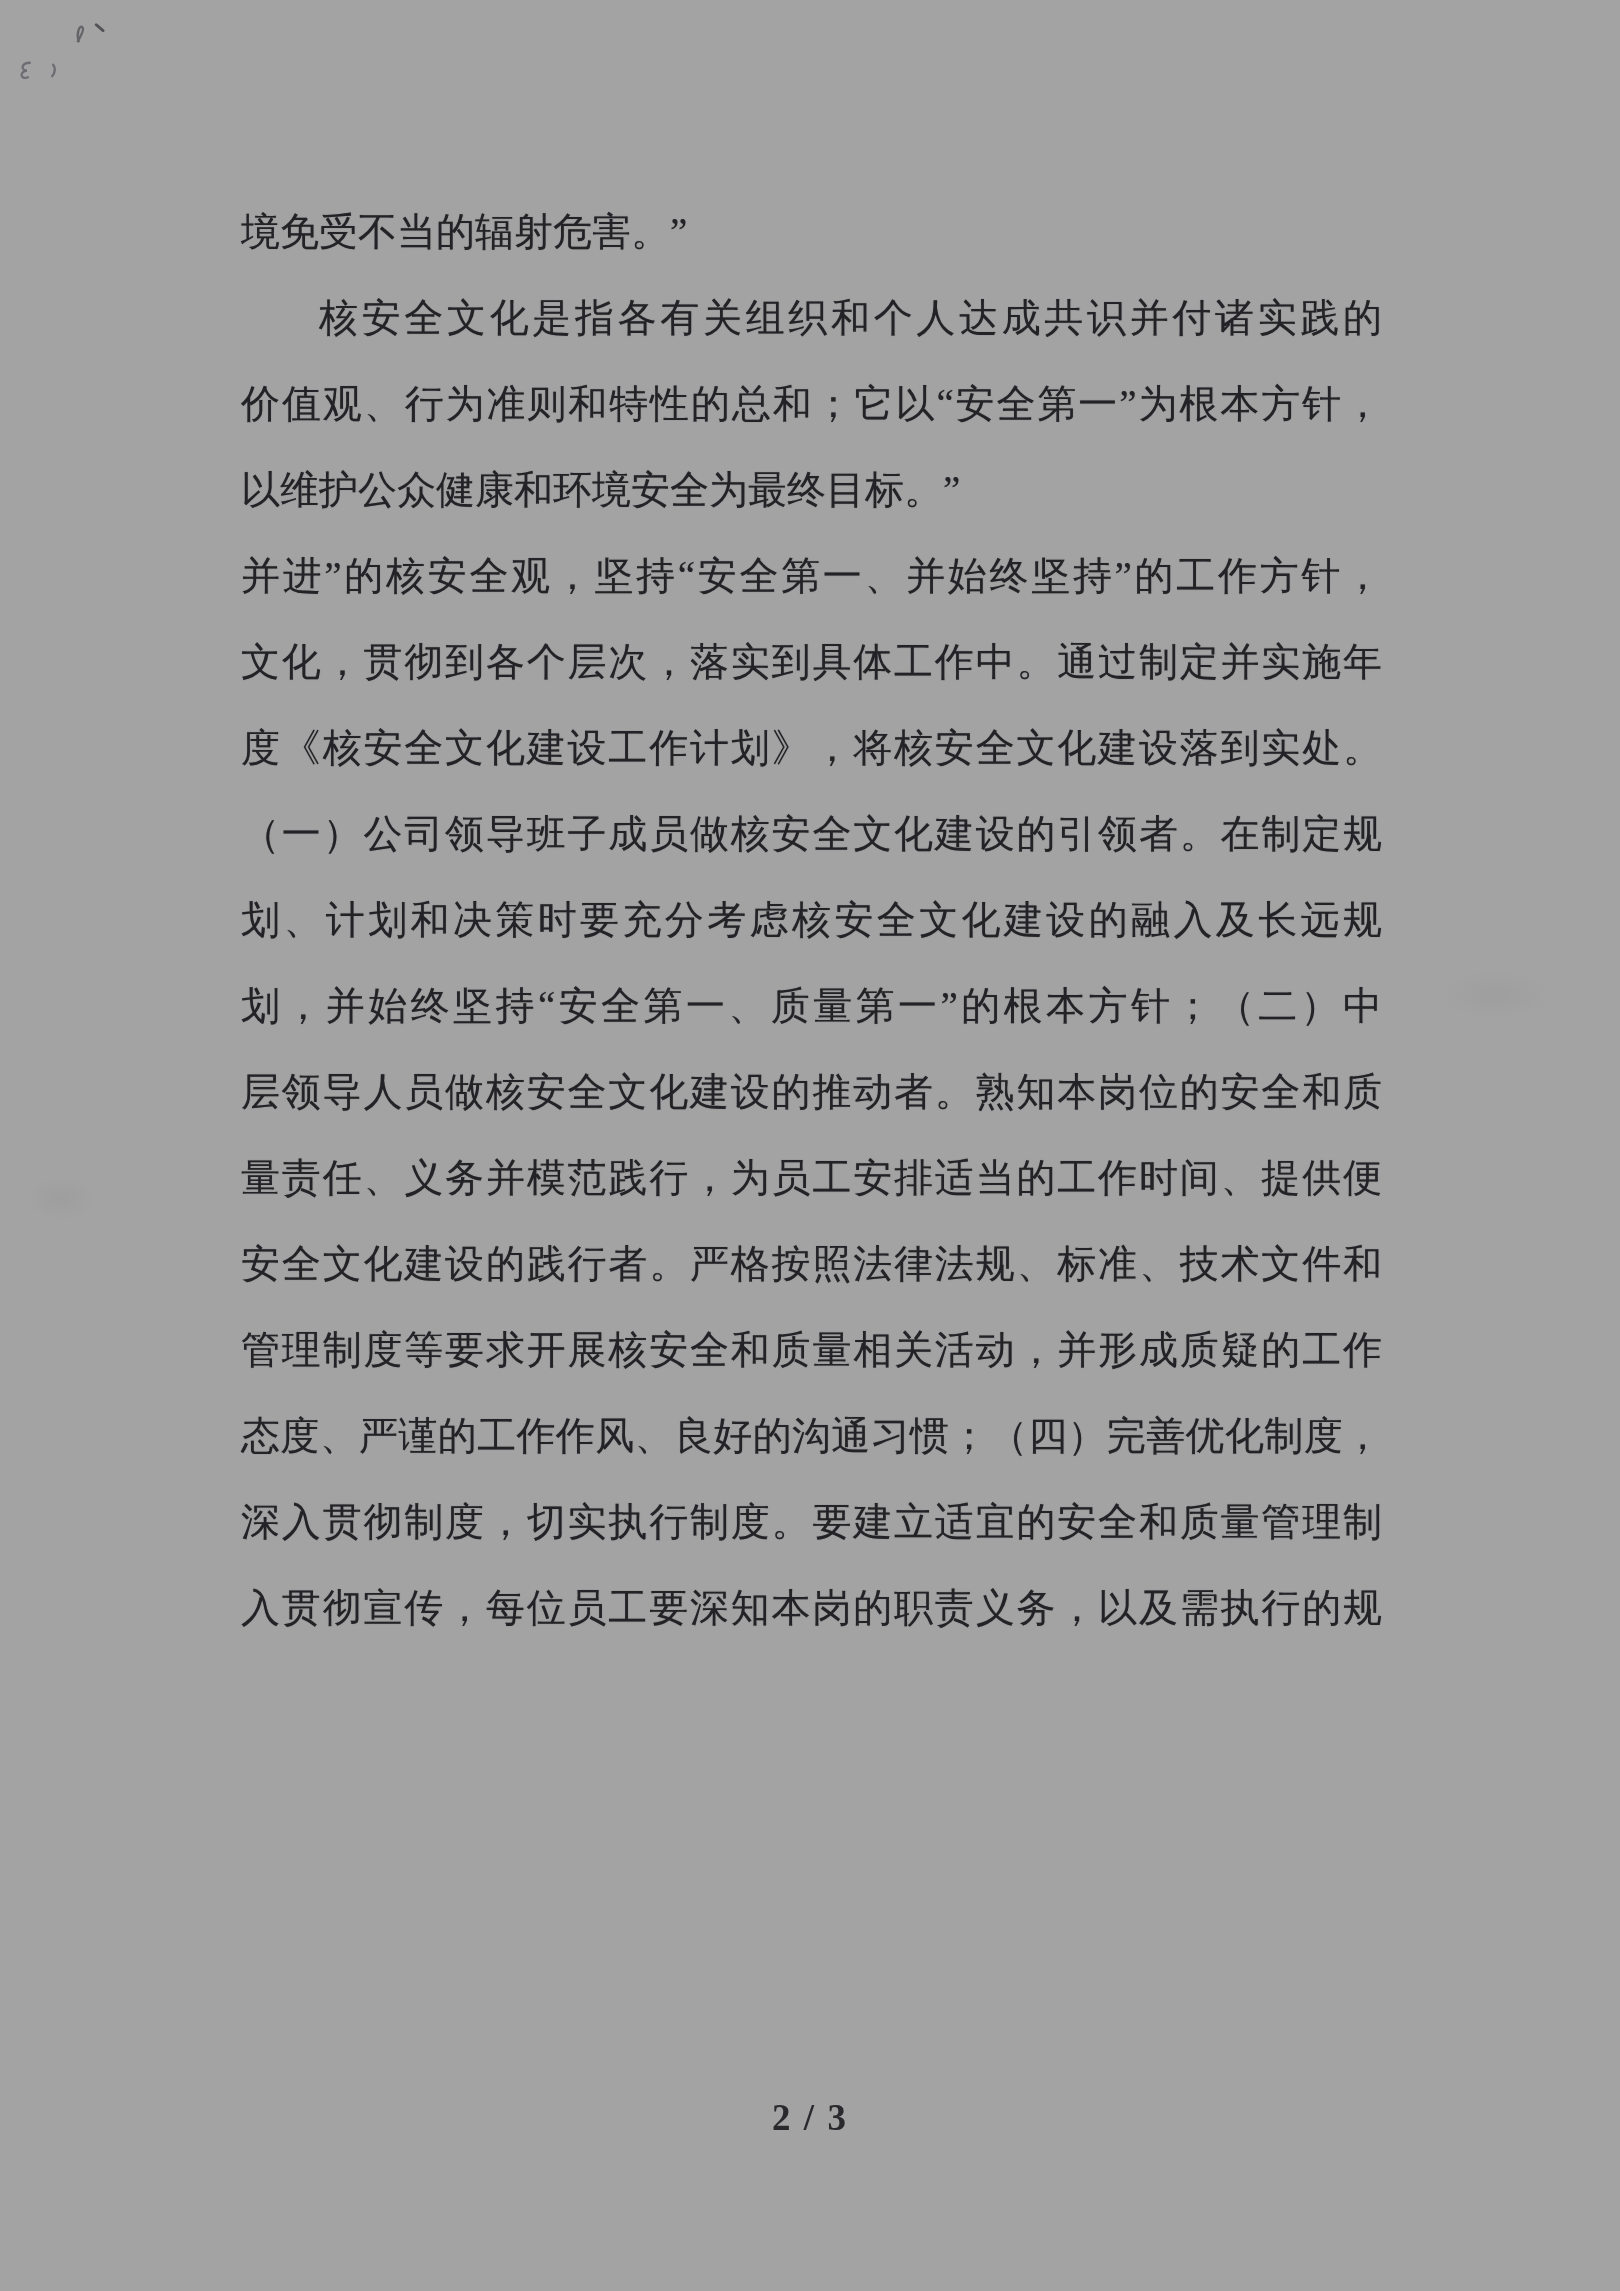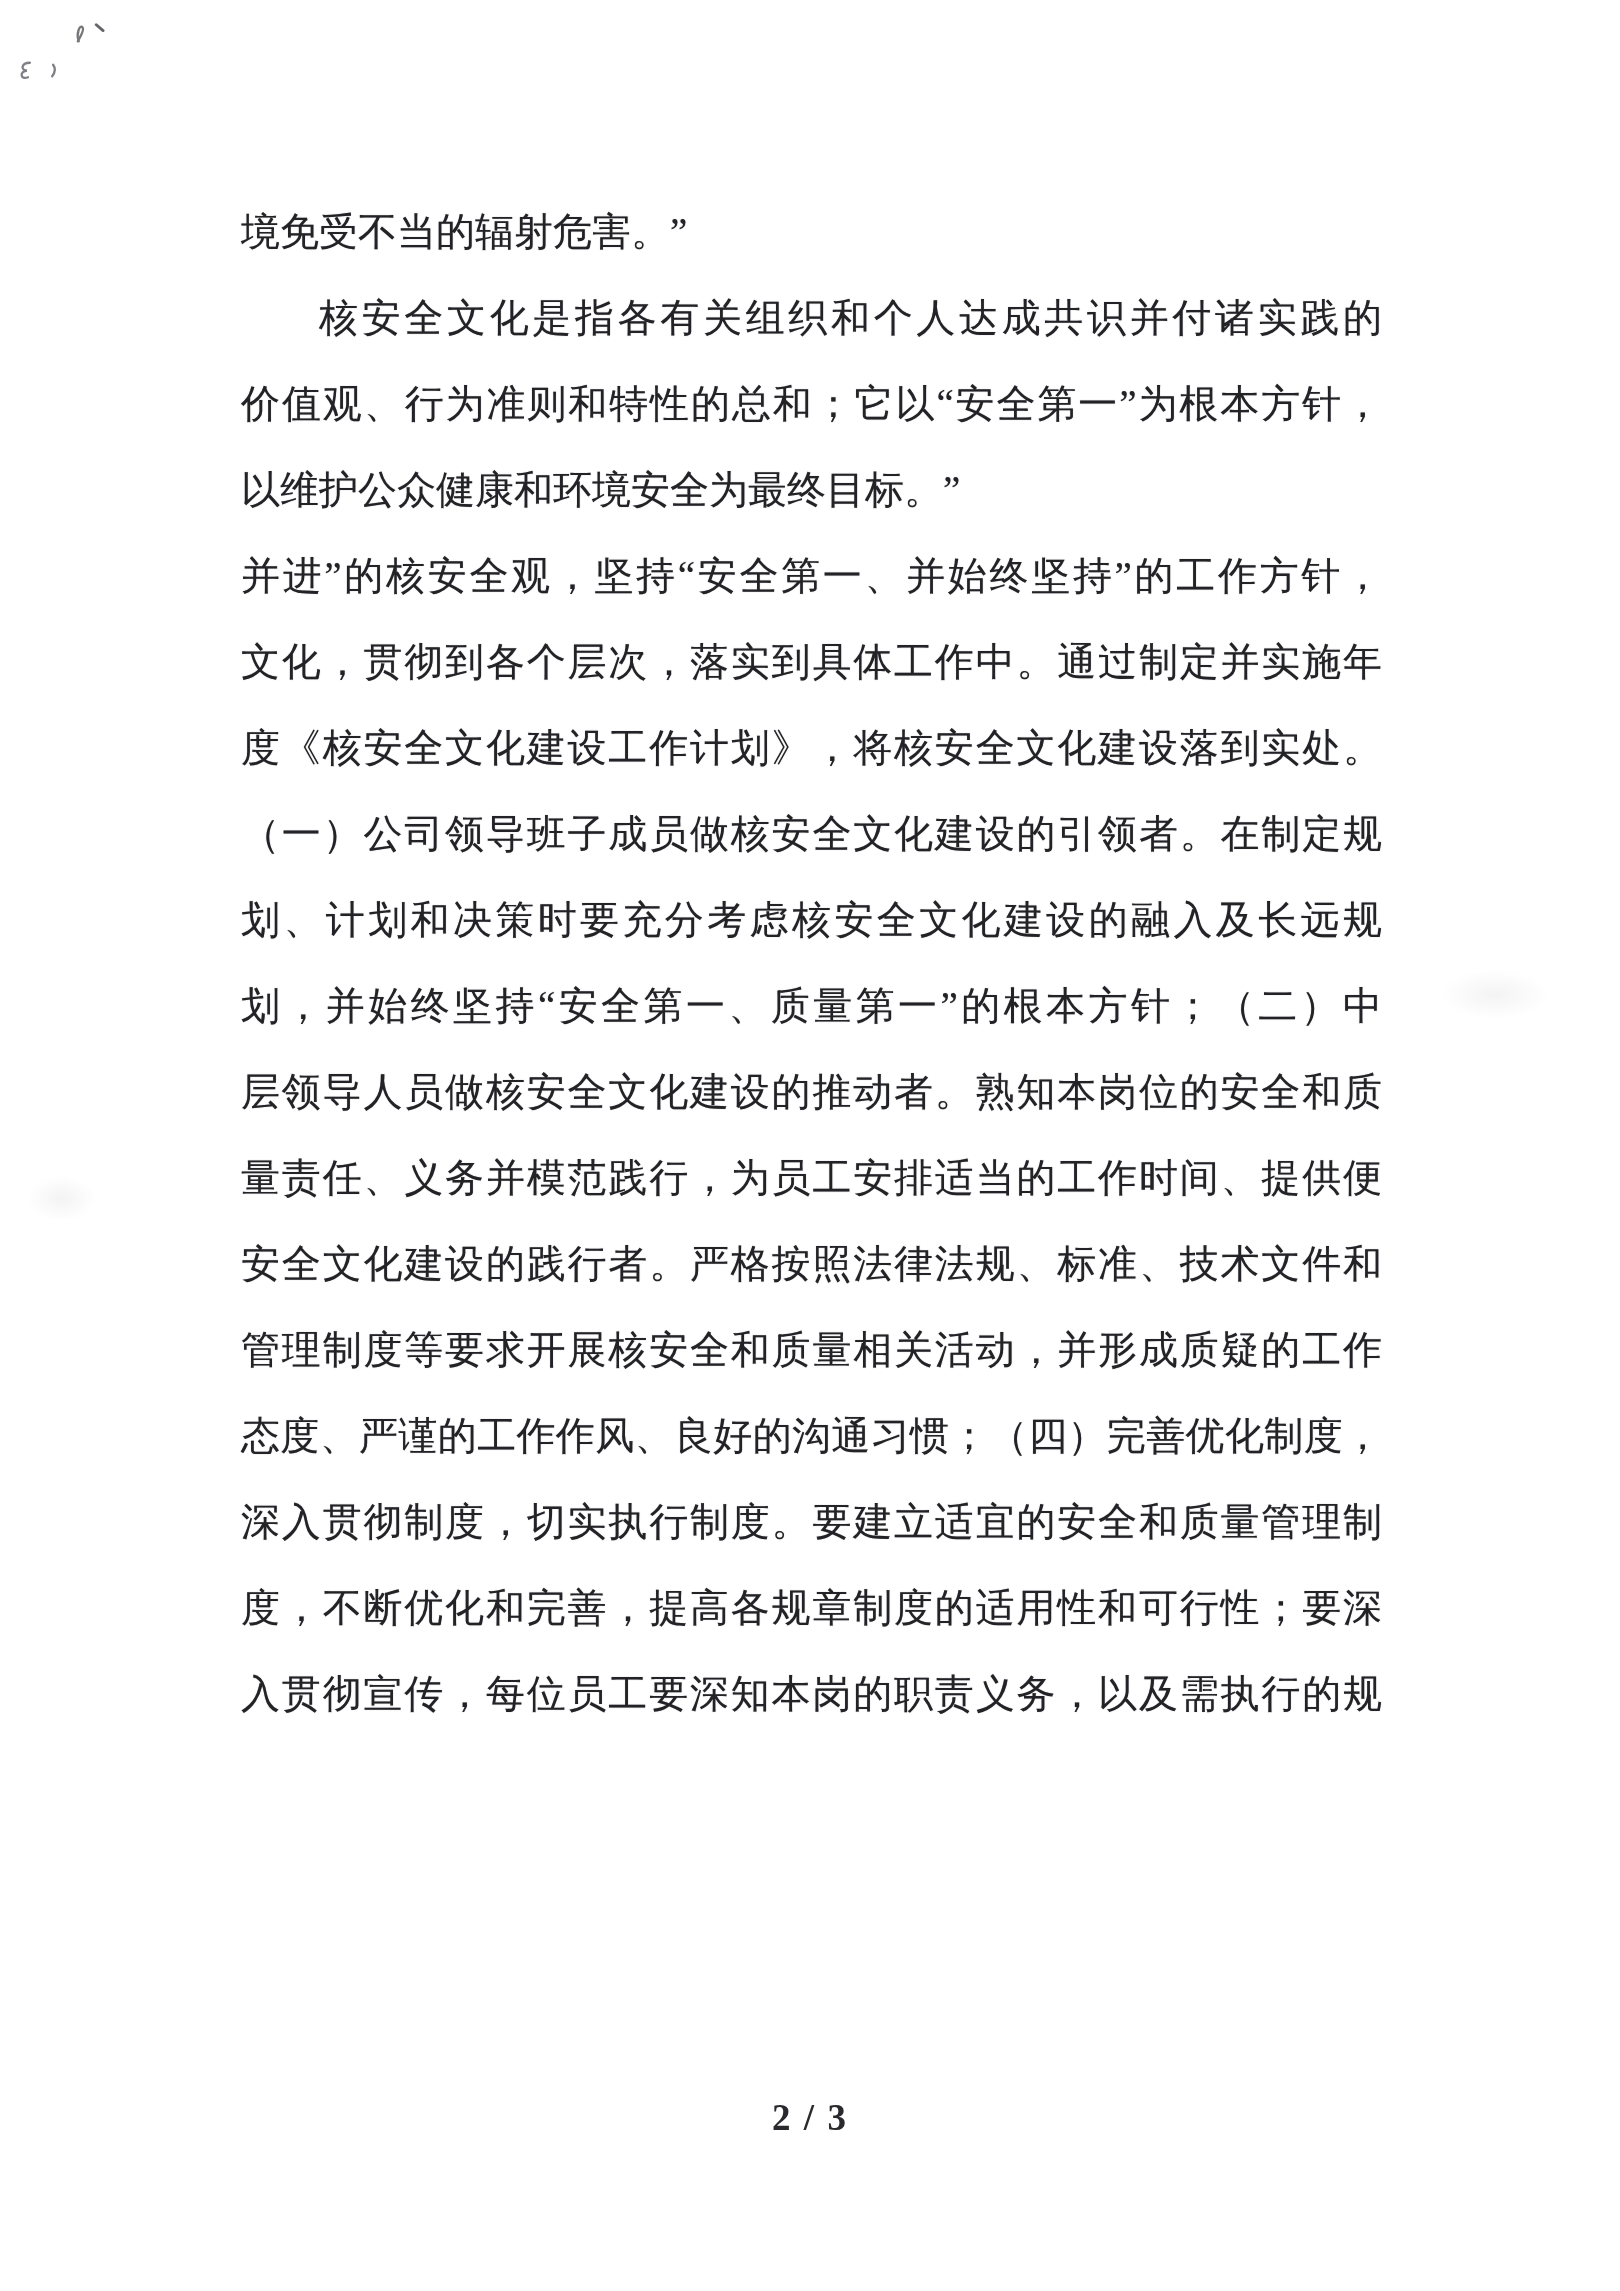--- a/index.html
+++ b/index.html
@@ -56,21 +56,21 @@
   }
   .smudge {
     position: absolute;
     background: radial-gradient(closest-side, rgba(90,90,95,0.07), rgba(90,90,95,0));
     border-radius: 50%;
   }
 </style>
 </head>
 <body>
 
-<div class="page" style="background: #ffffff; color: rgb(35, 35, 39);">
+<div class="page" style="background: #a3a3a3; color: rgb(35, 35, 39);">
 
   <svg class="artifact" style="left:67px; top:15.7px;" width="43" height="33" viewBox="0 0 44 34">
     <path d="M12 26 C9 18 13 8 16 12 C18 15 13 22 11 26" fill="none" stroke="#55565a" stroke-width="2.4" stroke-linecap="round"></path>
     <path d="M30 9 l7 6" fill="none" stroke="#3e3f43" stroke-width="3" stroke-linecap="round"></path>
   </svg>
   <svg class="artifact" style="left:13.7px; top:55px;" width="55" height="31" viewBox="0 0 56 32">
     <path d="M16 8 C7 8 6 16 13 16 C5 17 6 26 14 23" fill="none" stroke="#606168" stroke-width="2.4" stroke-linecap="round"></path>
     <path d="M40 10 c3 4 2 8 -1 12" fill="none" stroke="#606168" stroke-width="2.4" stroke-linecap="round"></path>
   </svg>
 
@@ -87,20 +87,19 @@
       <div class="line">度《核安全文化建设工作计划》，将核安全文化建设落到实处。</div>
       <div class="line">（一）公司领导班子成员做核安全文化建设的引领者。在制定规</div>
       <div class="line">划、计划和决策时要充分考虑核安全文化建设的融入及长远规</div>
       <div class="line">划，并始终坚持“安全第一、质量第一”的根本方针；（二）中</div>
       <div class="line">层领导人员做核安全文化建设的推动者。熟知本岗位的安全和质</div>
       <div class="line">量责任、义务并模范践行，为员工安排适当的工作时间、提供便</div>
       <div class="line">安全文化建设的践行者。严格按照法律法规、标准、技术文件和</div>
       <div class="line">管理制度等要求开展核安全和质量相关活动，并形成质疑的工作</div>
       <div class="line">态度、严谨的工作作风、良好的沟通习惯；（四）完善优化制度，</div>
       <div class="line">深入贯彻制度，切实执行制度。要建立适宜的安全和质量管理制</div>
-      <div class="line">度，不断优化和完善，提高各规章制度的适用性和可行性；要深</div>
       <div class="line">入贯彻宣传，每位员工要深知本岗的职责义务，以及需执行的规</div>
     </div>
 
   <div class="footer">2 / 3</div>
 
 </div>
 
 
 </body></html>

